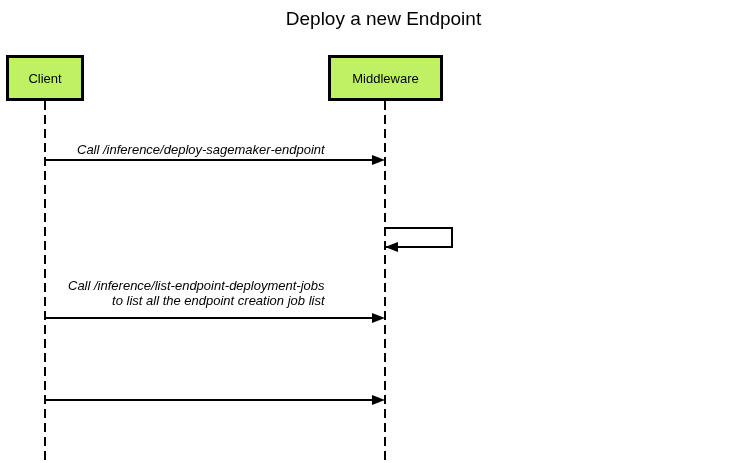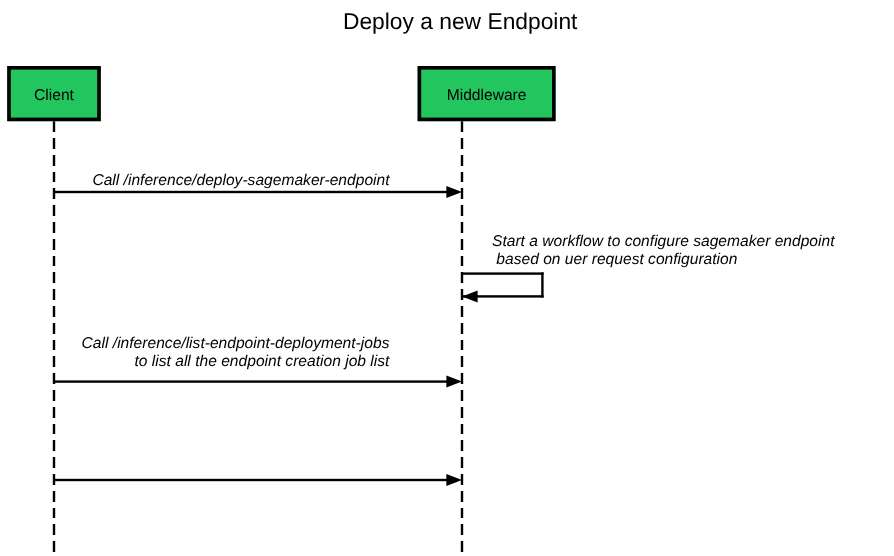--- a/index.html
+++ b/index.html
@@ -19,29 +19,29 @@
     width: 745px;
     text-align: center;
     font-size: 19px;
     line-height: 23px;
     margin-left: 11px;
   }
   .actor {
     position: absolute;
     box-sizing: border-box;
     border: 3px solid #000000;
-    background: #22c55e;
+    background: #bef264;
     display: flex;
     align-items: center;
     justify-content: center;
     font-size: 13px;
     z-index: 3;
   }
   #actor-client     { left: 6px;   top: 55px; width: 78px;  height: 46px; }
-  #actor-middleware { left: 328px; top: 55px; width: 115px; height: 46px; margin-left: 20px; }
+  #actor-middleware { left: 328px; top: 55px; width: 115px; height: 46px; }
   .lifeline {
     position: absolute;
     top: 101px;
     height: 362px;
     width: 2px;
     background: repeating-linear-gradient(to bottom, #000000 0 9px, transparent 9px 14px);
     z-index: 1;
   }
   #lifeline-client     { left: 44px; }
   #lifeline-middleware { left: 384px; }
@@ -116,22 +116,20 @@
     <span>Middleware</span>
   </div>
 
   <div class="lifeline" id="lifeline-client"></div>
   <div class="lifeline" id="lifeline-middleware"></div>
 
   <div class="msg-label" id="label-m1">Call /inference/deploy-sagemaker-endpoint</div>
   <div class="msg-line" id="line-m1"></div>
   <div class="arrow-right" id="head-m1"></div>
 
-  <div class="msg-label" id="label-self">Start a workflow to configure sagemaker endpoint
- based on uer request configuration</div>
   <div class="self-loop"></div>
   <div class="arrow-left" id="head-self"></div>
 
   <div class="msg-label" id="label-m2">Call /inference/list-endpoint-deployment-jobs
  to list all the endpoint creation job list</div>
   <div class="msg-line" id="line-m2"></div>
   <div class="arrow-right" id="head-m2"></div>
 
   <div class="msg-line" id="line-m3"></div>
   <div class="arrow-right" id="head-m3"></div>

